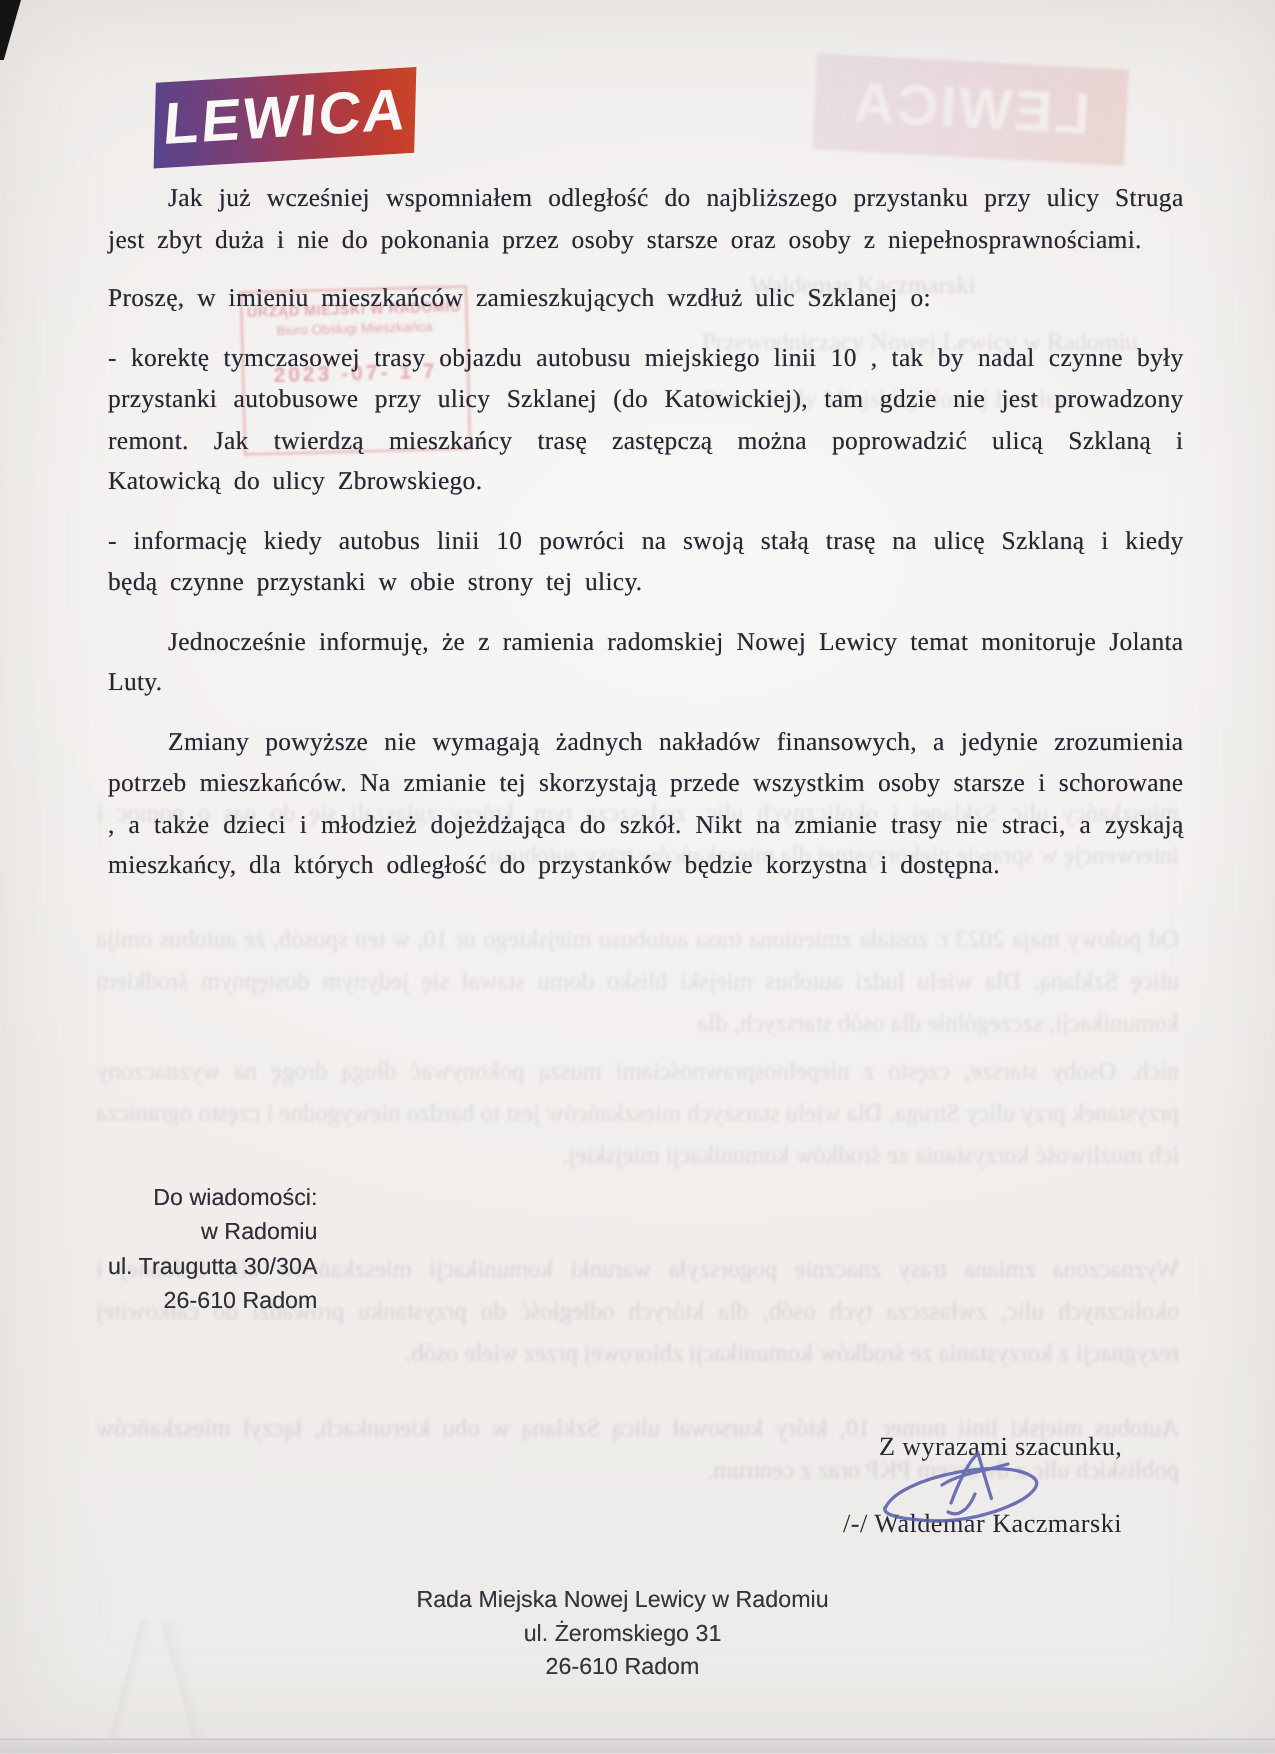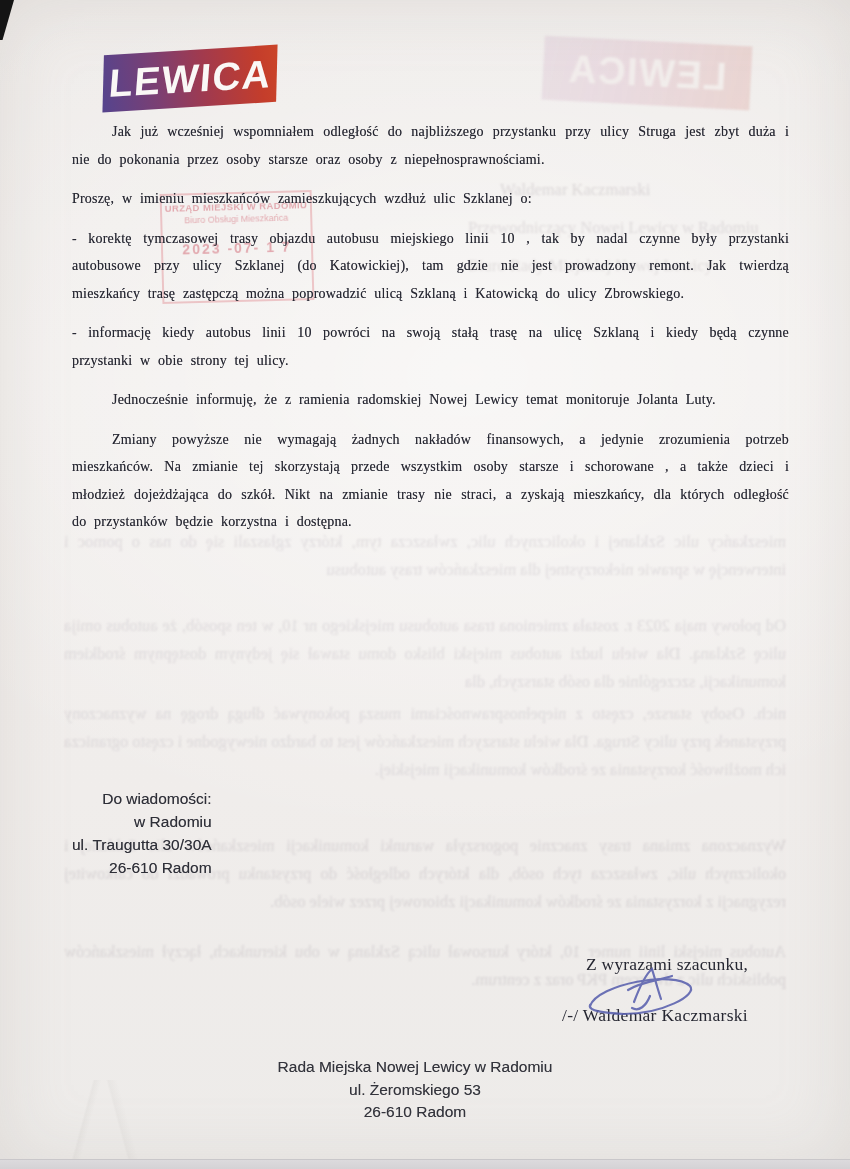--- a/index.html
+++ b/index.html
@@ -92,21 +92,21 @@
   .bt.f6{left:64px;top:700px;width:722px;}
   .bt.f7{left:64px;top:832px;width:722px;color:rgba(98,88,108,0.17);}
   .bt.f8{left:64px;top:938px;width:722px;color:rgba(98,88,108,0.17);}
 
   
   .letter{
     position:absolute;left:72px;top:118px;width:717px;z-index:3;
     color:#262732;
   }
   .letter p{
-    margin:0 0 12px 0;font-size:14px;line-height:27.5px;
+    margin:0 0 12px 0;font-size:17px;line-height:27.5px;
     text-align:justify;word-spacing:4px;letter-spacing:0.2px;
     text-shadow:0 0 0.5px rgba(38,39,50,0.55);
   }
   .letter p.indent{text-indent:40px;}
 
   
   .cc{
     position:absolute;left:72px;top:787px;z-index:3;
     font-family:"Liberation Sans", sans-serif;font-size:15.5px;line-height:23px;
     color:#2e2f38;text-shadow:0 0 0.4px rgba(46,47,56,0.5);text-align:right;
@@ -185,17 +185,17 @@
         <path d="M58,40 C64,24 70,12 76,7 C79,17 82,28 85,37"></path>
         <path d="M52,28 C64,20 84,18 96,14"></path>
         <path d="M74,34 C70,44 63,50 56,46"></path>
       </g>
     </svg>
     <div class="signed-name">/-/ Waldemar Kaczmarski</div>
   </div>
 
   <div class="footer">
     <div>Rada Miejska Nowej Lewicy w Radomiu</div>
-    <div>ul. Żeromskiego 53</div>
+    <div>ul. Żeromskiego 31</div>
     <div>26-610 Radom</div>
   </div>
 
 </div>
 
 </body></html>

